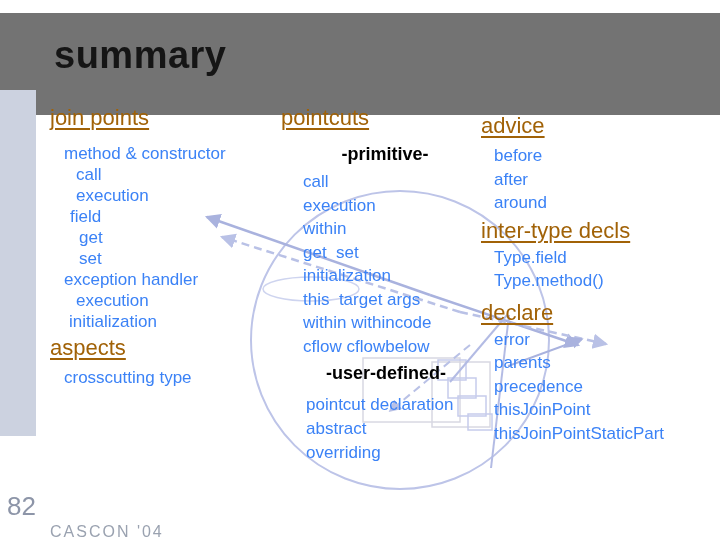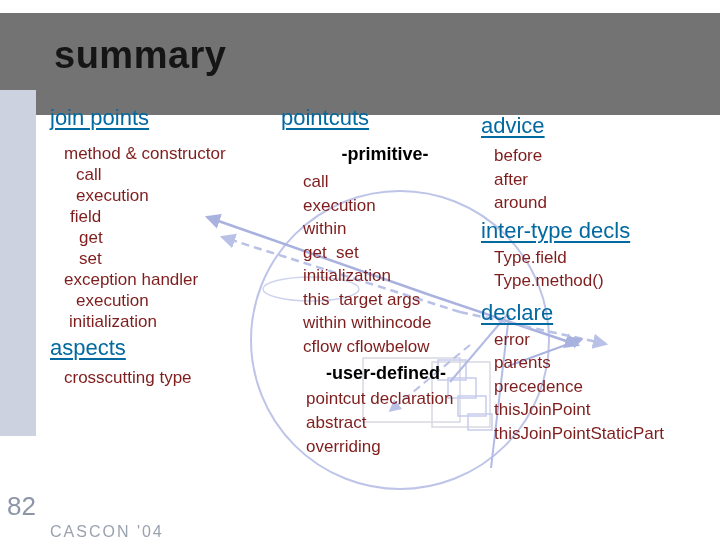--- a/index.html
+++ b/index.html
@@ -22,35 +22,35 @@
   .footer-text{
     position:absolute;left:50px;top:523px;
     font-size:16px;color:#9aa2b0;letter-spacing:2px;
   }
   .watermark{position:absolute;left:0;top:0;z-index:0;pointer-events:none;}
   .col{position:absolute;z-index:1;}
   .col-left{left:50px;top:105px;width:235px;}
   .col-mid{left:281px;top:105px;width:205px;}
   .col-right{left:481px;top:105px;width:238px;margin-top:8px;}
   .h{
-    font-size:22px;line-height:26px;color:#0369a1;
+    font-size:22px;line-height:26px;color:#a16207;
     text-decoration:underline;text-decoration-thickness:2px;text-underline-offset:3px;
   }
   .col-left .h.first{margin-bottom:12px;}
   .col-left .h.aspects{margin-top:3px;margin-bottom:6px;}
   .col-mid .h{margin-bottom:11px;}
-  .li{font-size:17px;white-space:pre;color:#7f1d1d;}
+  .li{font-size:17px;white-space:pre;color:#3b82f6;}
   .col-left .li{line-height:21px;}
   .col-mid .li{line-height:23.5px;padding-left:22px;}
   .col-mid .grp2 .li{line-height:24px;padding-left:25px;}
   .col-right .li{line-height:23.5px;padding-left:13px;}
   .lbl{font-size:18px;font-weight:bold;line-height:24px;padding-left:3px;white-space:pre;text-align:center;}
   .grp1 .lbl{margin-bottom:4px;}
   .grp2{margin-top:3px;}
-  .grp2 .lbl{margin-bottom:2px;padding-left:5px;}
+  .grp2 .lbl{margin-bottom:8px;padding-left:5px;}
   
   .ia{padding-left:14px;} .ib{padding-left:26px;} .ic{padding-left:20px;}
   .id{padding-left:29px;} .ie{padding-left:19px;}
   .col-right .h.advice{margin-bottom:5px;}
   .col-right .h.itd{margin-top:3px;margin-bottom:2px;}
   .col-right .h.declare{margin-top:7px;margin-bottom:2px;}
   .col-right .h.reflection{margin-top:2px;margin-bottom:3px;}
 </style>
 </head>
 <body>

